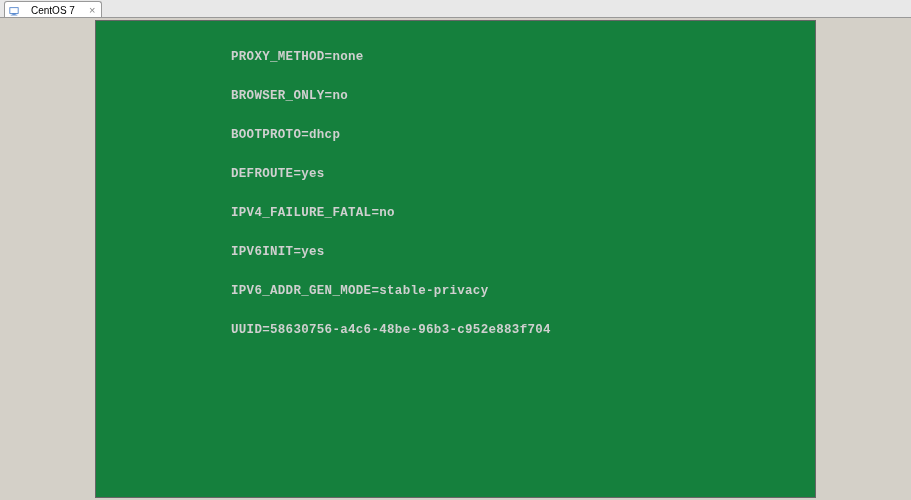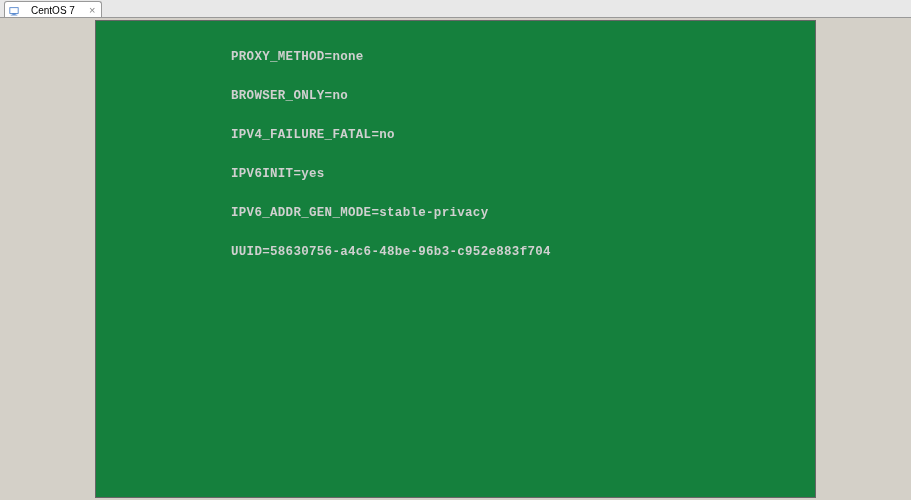--- a/index.html
+++ b/index.html
@@ -84,20 +84,22 @@
     </span>
     <span>CentOS 7</span>
     <span class="tab-close">×</span>
   </div>
 </div>
 
 <div class="terminal-container">
   <div class="terminal">
     <div class="line">PROXY_METHOD=none</div>
     <div class="line">BROWSER_ONLY=no</div>
+    <div class="line">BOOTPROTO=dhcp</div>
+    <div class="line">DEFROUTE=yes</div>
     <div class="line">IPV4_FAILURE_FATAL=no</div>
     <div class="line">IPV6INIT=yes</div>
     <div class="line">IPV6_ADDR_GEN_MODE=stable-privacy</div>
     <div class="line">UUID=58630756-a4c6-48be-96b3-c952e883f704</div>
     
     
     
     
     
     

